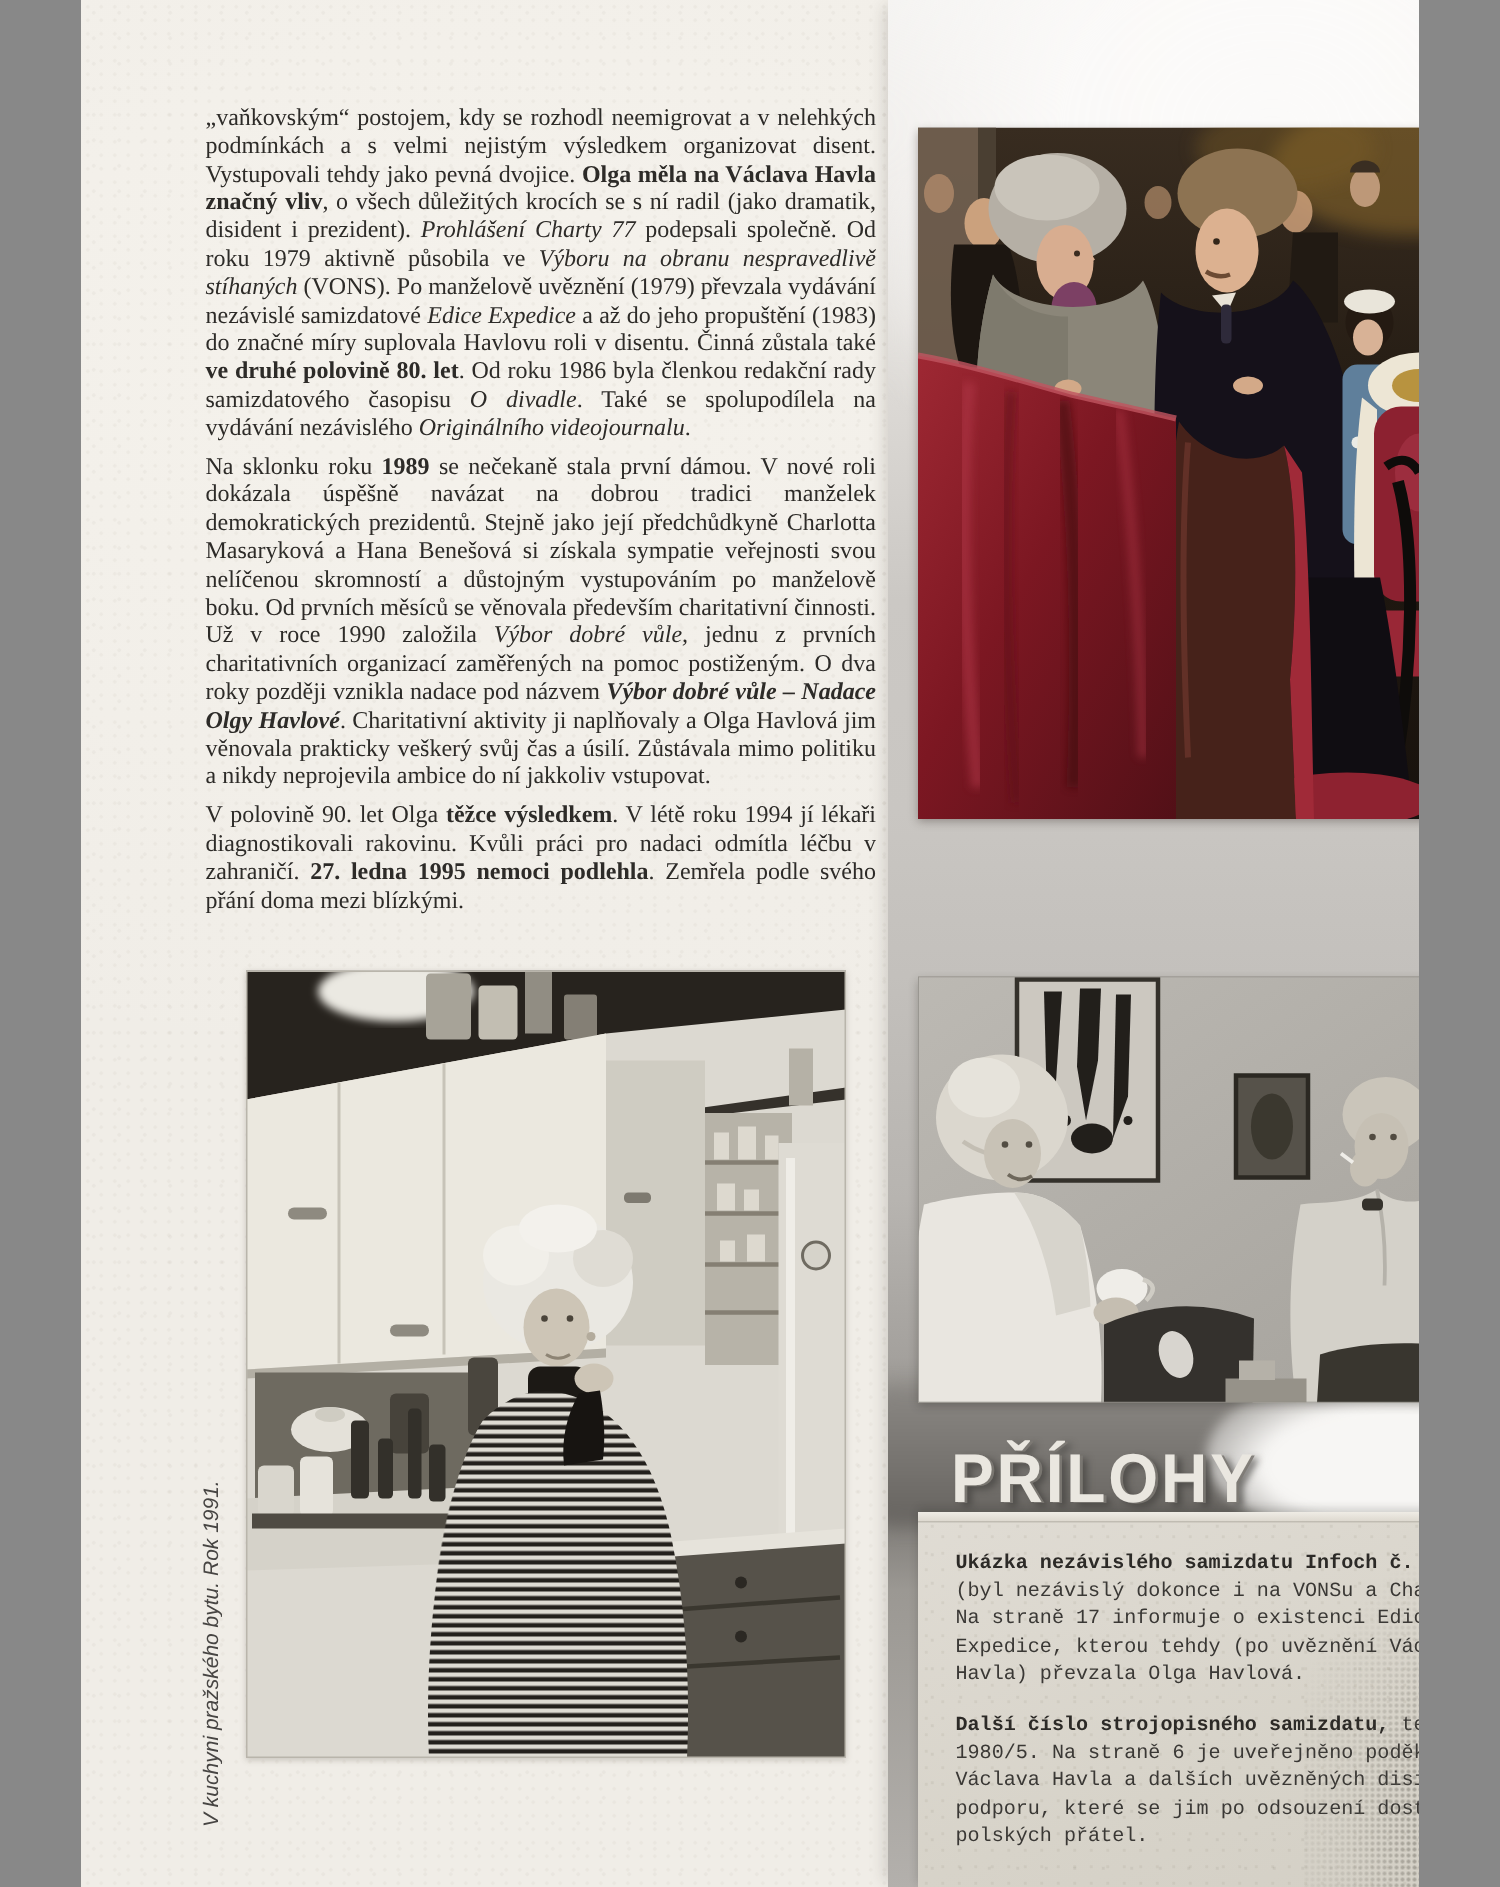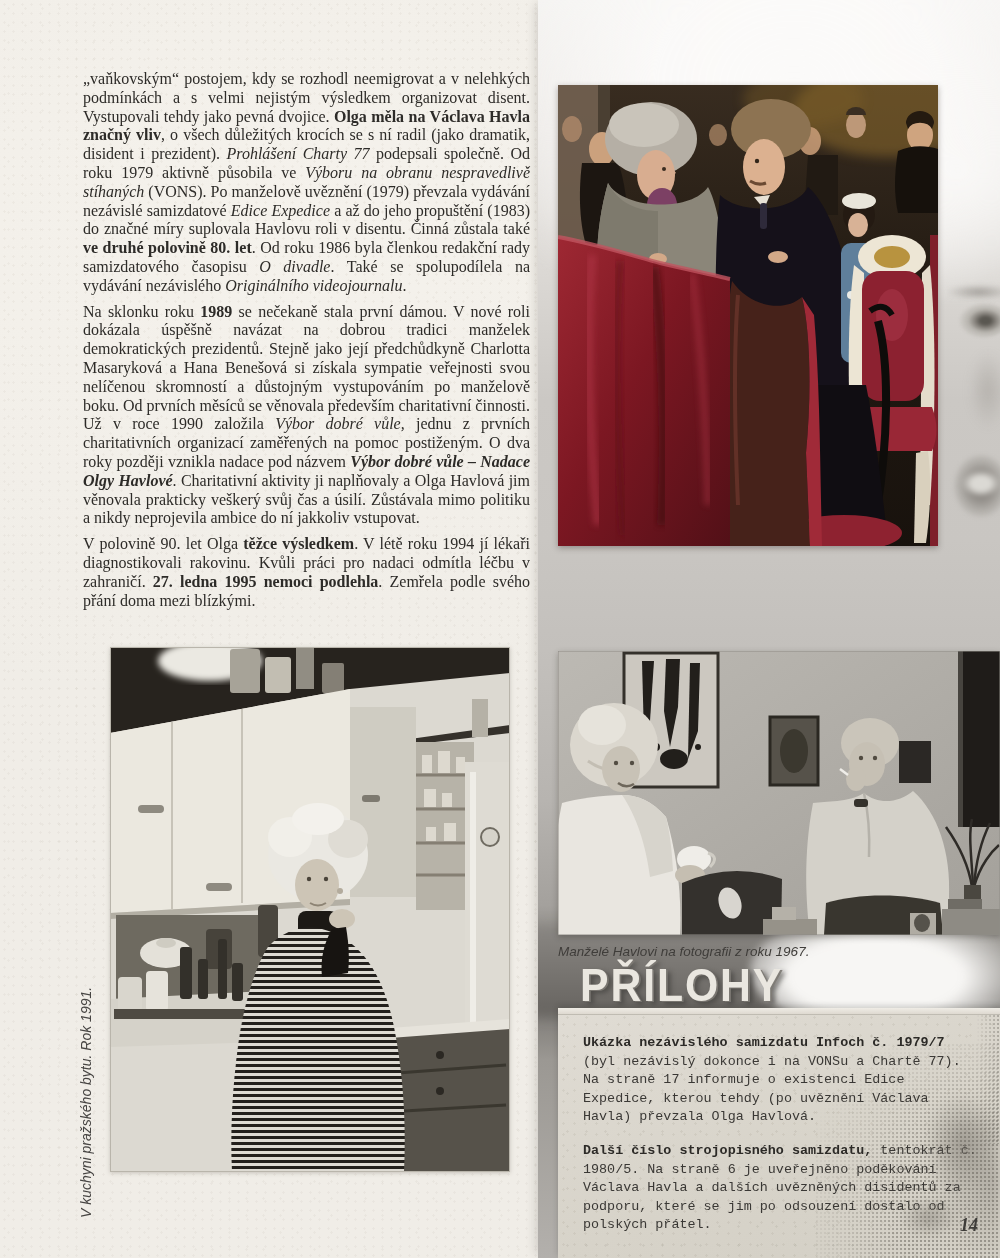--- a/index.html
+++ b/index.html
@@ -1,16 +1,16 @@
 <!DOCTYPE html>
 <html lang="cs"><head>
 <meta charset="utf-8">
 <style>
   html,body{margin:0;padding:0;background:#888;}
-  .page{position:relative;width:1000px;height:1258px;margin:0 auto;overflow:hidden;
+  .page{position:relative;width:892px;height:1258px;margin:0 auto;overflow:hidden;
     background-color:#f0ede7;
     background-image:
       radial-gradient(rgba(150,140,118,.07) 1px, transparent 1.1px),
       radial-gradient(rgba(110,100,85,.05) 1px, transparent 1.3px),
       radial-gradient(1100px 700px at 30% 18%, #f5f2ec, rgba(236,233,226,0) 70%);
     background-size:9px 9px, 17px 17px, auto;
     font-family:"Liberation Serif", serif; color:#2d2b28;}
   
   .body-text{position:absolute;left:83px;top:70px;width:447px;}
   .body-text p{margin:0 0 7px 0;font-size:16px;line-height:18.8px;text-align:justify;}
@@ -389,21 +389,20 @@
         </g>
         <rect x="406" y="234" width="17" height="26" fill="#4a4740"></rect>
         <rect x="384" y="258" width="58" height="26" fill="#8e8b84"></rect>
         <rect x="390" y="248" width="34" height="10" fill="#6f6c65"></rect>
         <rect x="352" y="262" width="26" height="22" fill="#b0aca3"></rect>
         <ellipse cx="364" cy="272" rx="8" ry="9" fill="#55524b"></ellipse>
         <rect width="442" height="284" fill="none" stroke="#8f8c86" stroke-width="1"></rect>
       </svg>
     </figure>
 
-    <div class="caption caption2">Manželé Havlovi na fotografii z roku 1967.</div>
 
     <h1 class="prilohy">PŘÍLOHY</h1>
 
     <div class="paper-box">
       <div class="halftone-shade"></div>
       <div class="halftone"></div>
       <div class="halftone-strip"></div>
       <p><span class="rb">Ukázka nezávislého samizdatu Infoch č. 1979/7</span><span> (byl nezávislý dokonce i na VONSu a Chartě 77). Na straně 17 informuje o existenci Edice Expedice, kterou tehdy (po uvěznění Václava Havla) převzala Olga Havlová.</span></p>
       <p><span class="rb">Další číslo strojopisného samizdatu,</span><span> tentokrát č. 1980/5. Na straně 6 je uveřejněno poděkování Václava Havla a dalších uvězněných disidentů za podporu, které se jim po odsouzení dostalo od polských přátel.</span></p>
       <div class="page-number">14</div>

